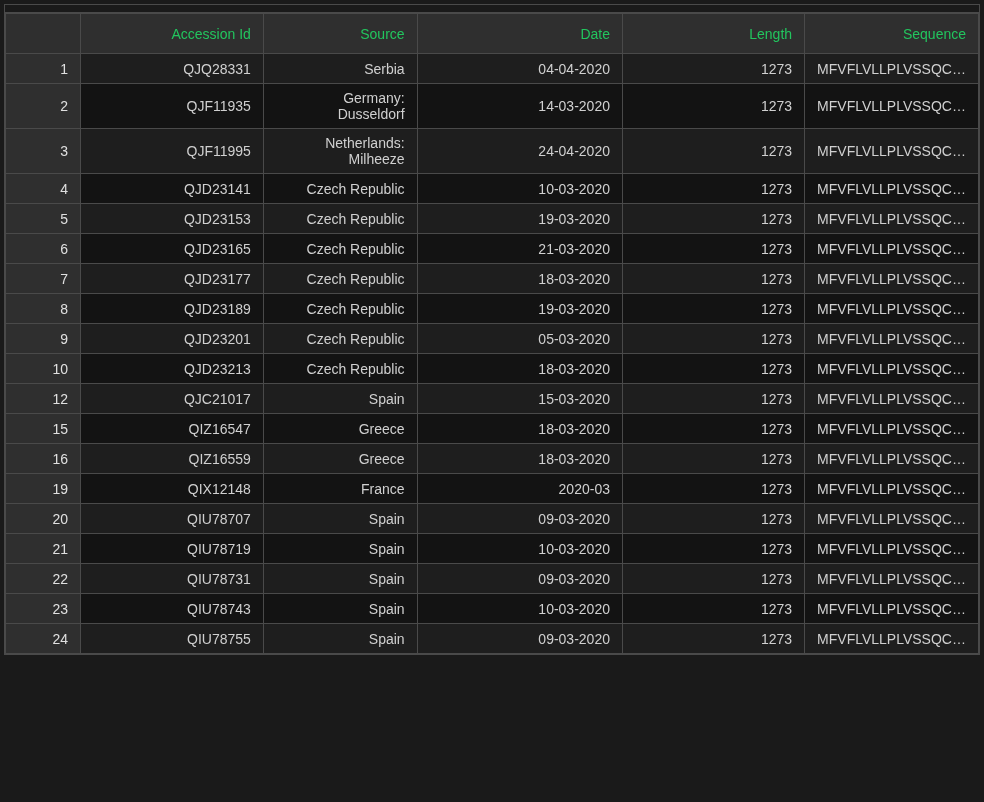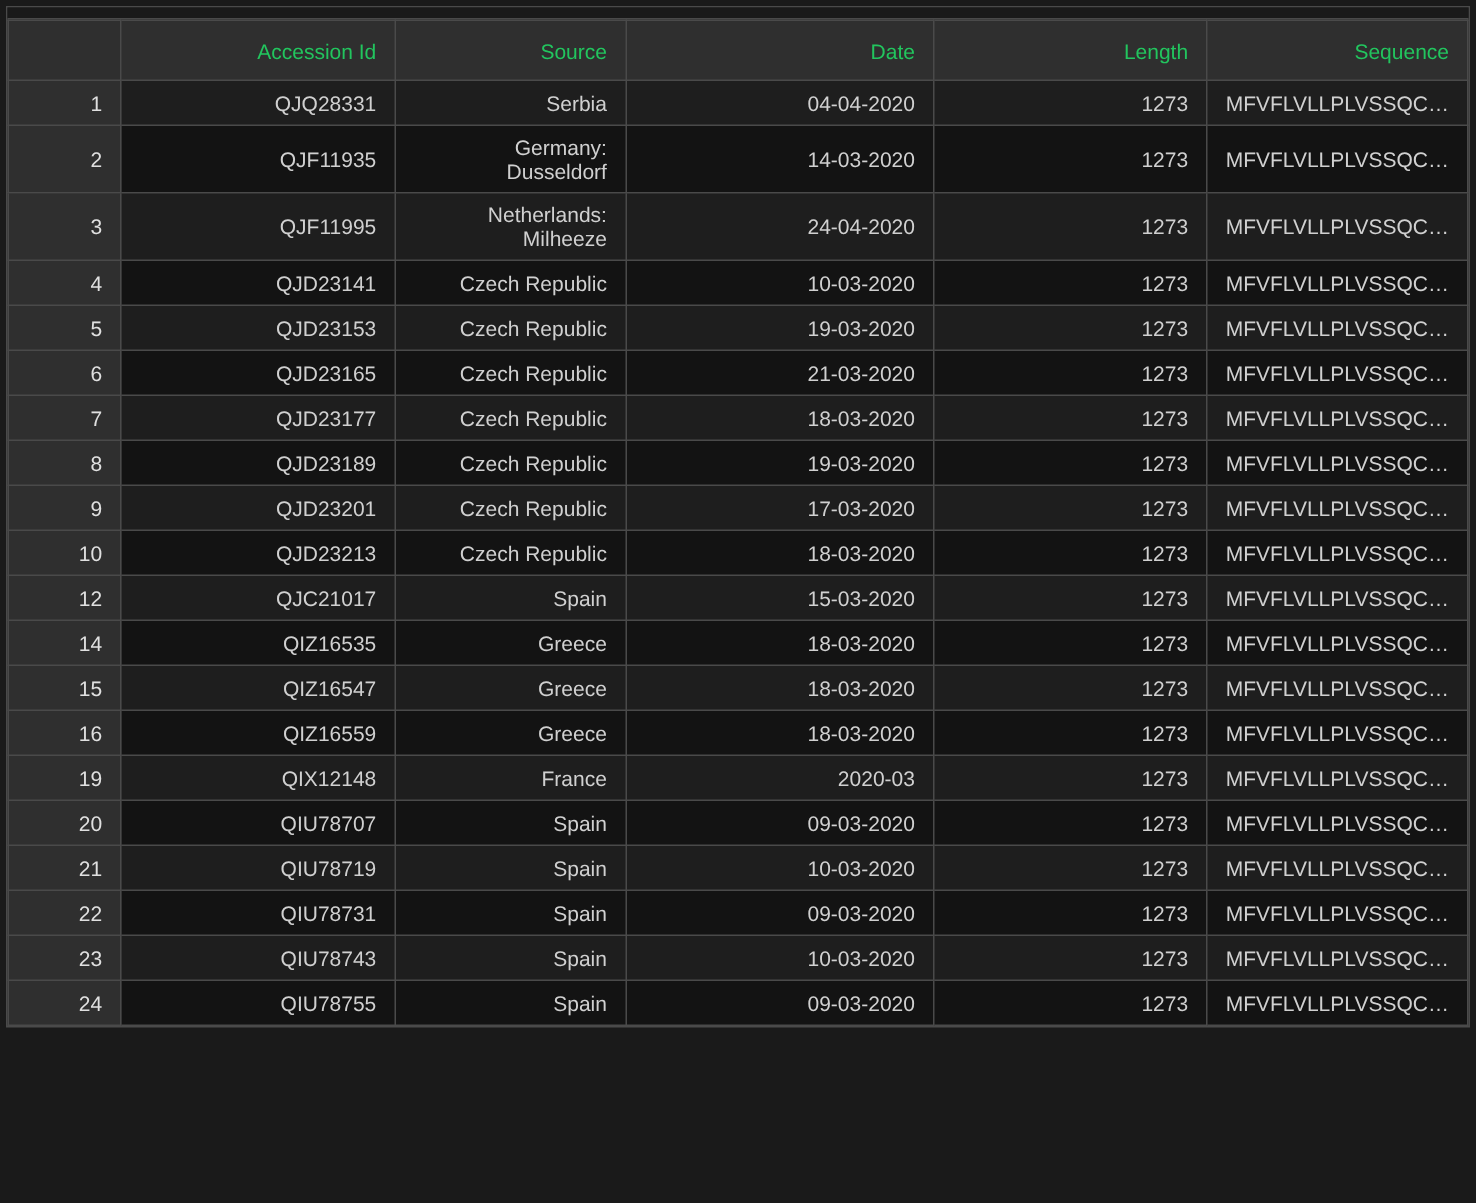--- a/index.html
+++ b/index.html
@@ -162,45 +162,37 @@
           <td>QJD23189</td>
           <td>Czech Republic</td>
           <td>19-03-2020</td>
           <td>1273</td>
           <td class="sequence-cell">MFVFLVLLPLVSSQC…</td>
         </tr>
         <tr>
           <td>9</td>
           <td>QJD23201</td>
           <td>Czech Republic</td>
-          <td>17-03-2020</td>
+          <td>05-03-2020</td>
           <td>1273</td>
           <td class="sequence-cell">MFVFLVLLPLVSSQC…</td>
         </tr>
         <tr>
           <td>10</td>
           <td>QJD23213</td>
           <td>Czech Republic</td>
           <td>18-03-2020</td>
           <td>1273</td>
           <td class="sequence-cell">MFVFLVLLPLVSSQC…</td>
         </tr>
         <tr>
           <td>12</td>
           <td>QJC21017</td>
           <td>Spain</td>
           <td>15-03-2020</td>
-          <td>1273</td>
-          <td class="sequence-cell">MFVFLVLLPLVSSQC…</td>
-        </tr>
-        <tr>
-          <td>14</td>
-          <td>QIZ16535</td>
-          <td>Greece</td>
-          <td>18-03-2020</td>
           <td>1273</td>
           <td class="sequence-cell">MFVFLVLLPLVSSQC…</td>
         </tr>
         <tr>
           <td>15</td>
           <td>QIZ16547</td>
           <td>Greece</td>
           <td>18-03-2020</td>
           <td>1273</td>
           <td class="sequence-cell">MFVFLVLLPLVSSQC…</td>

